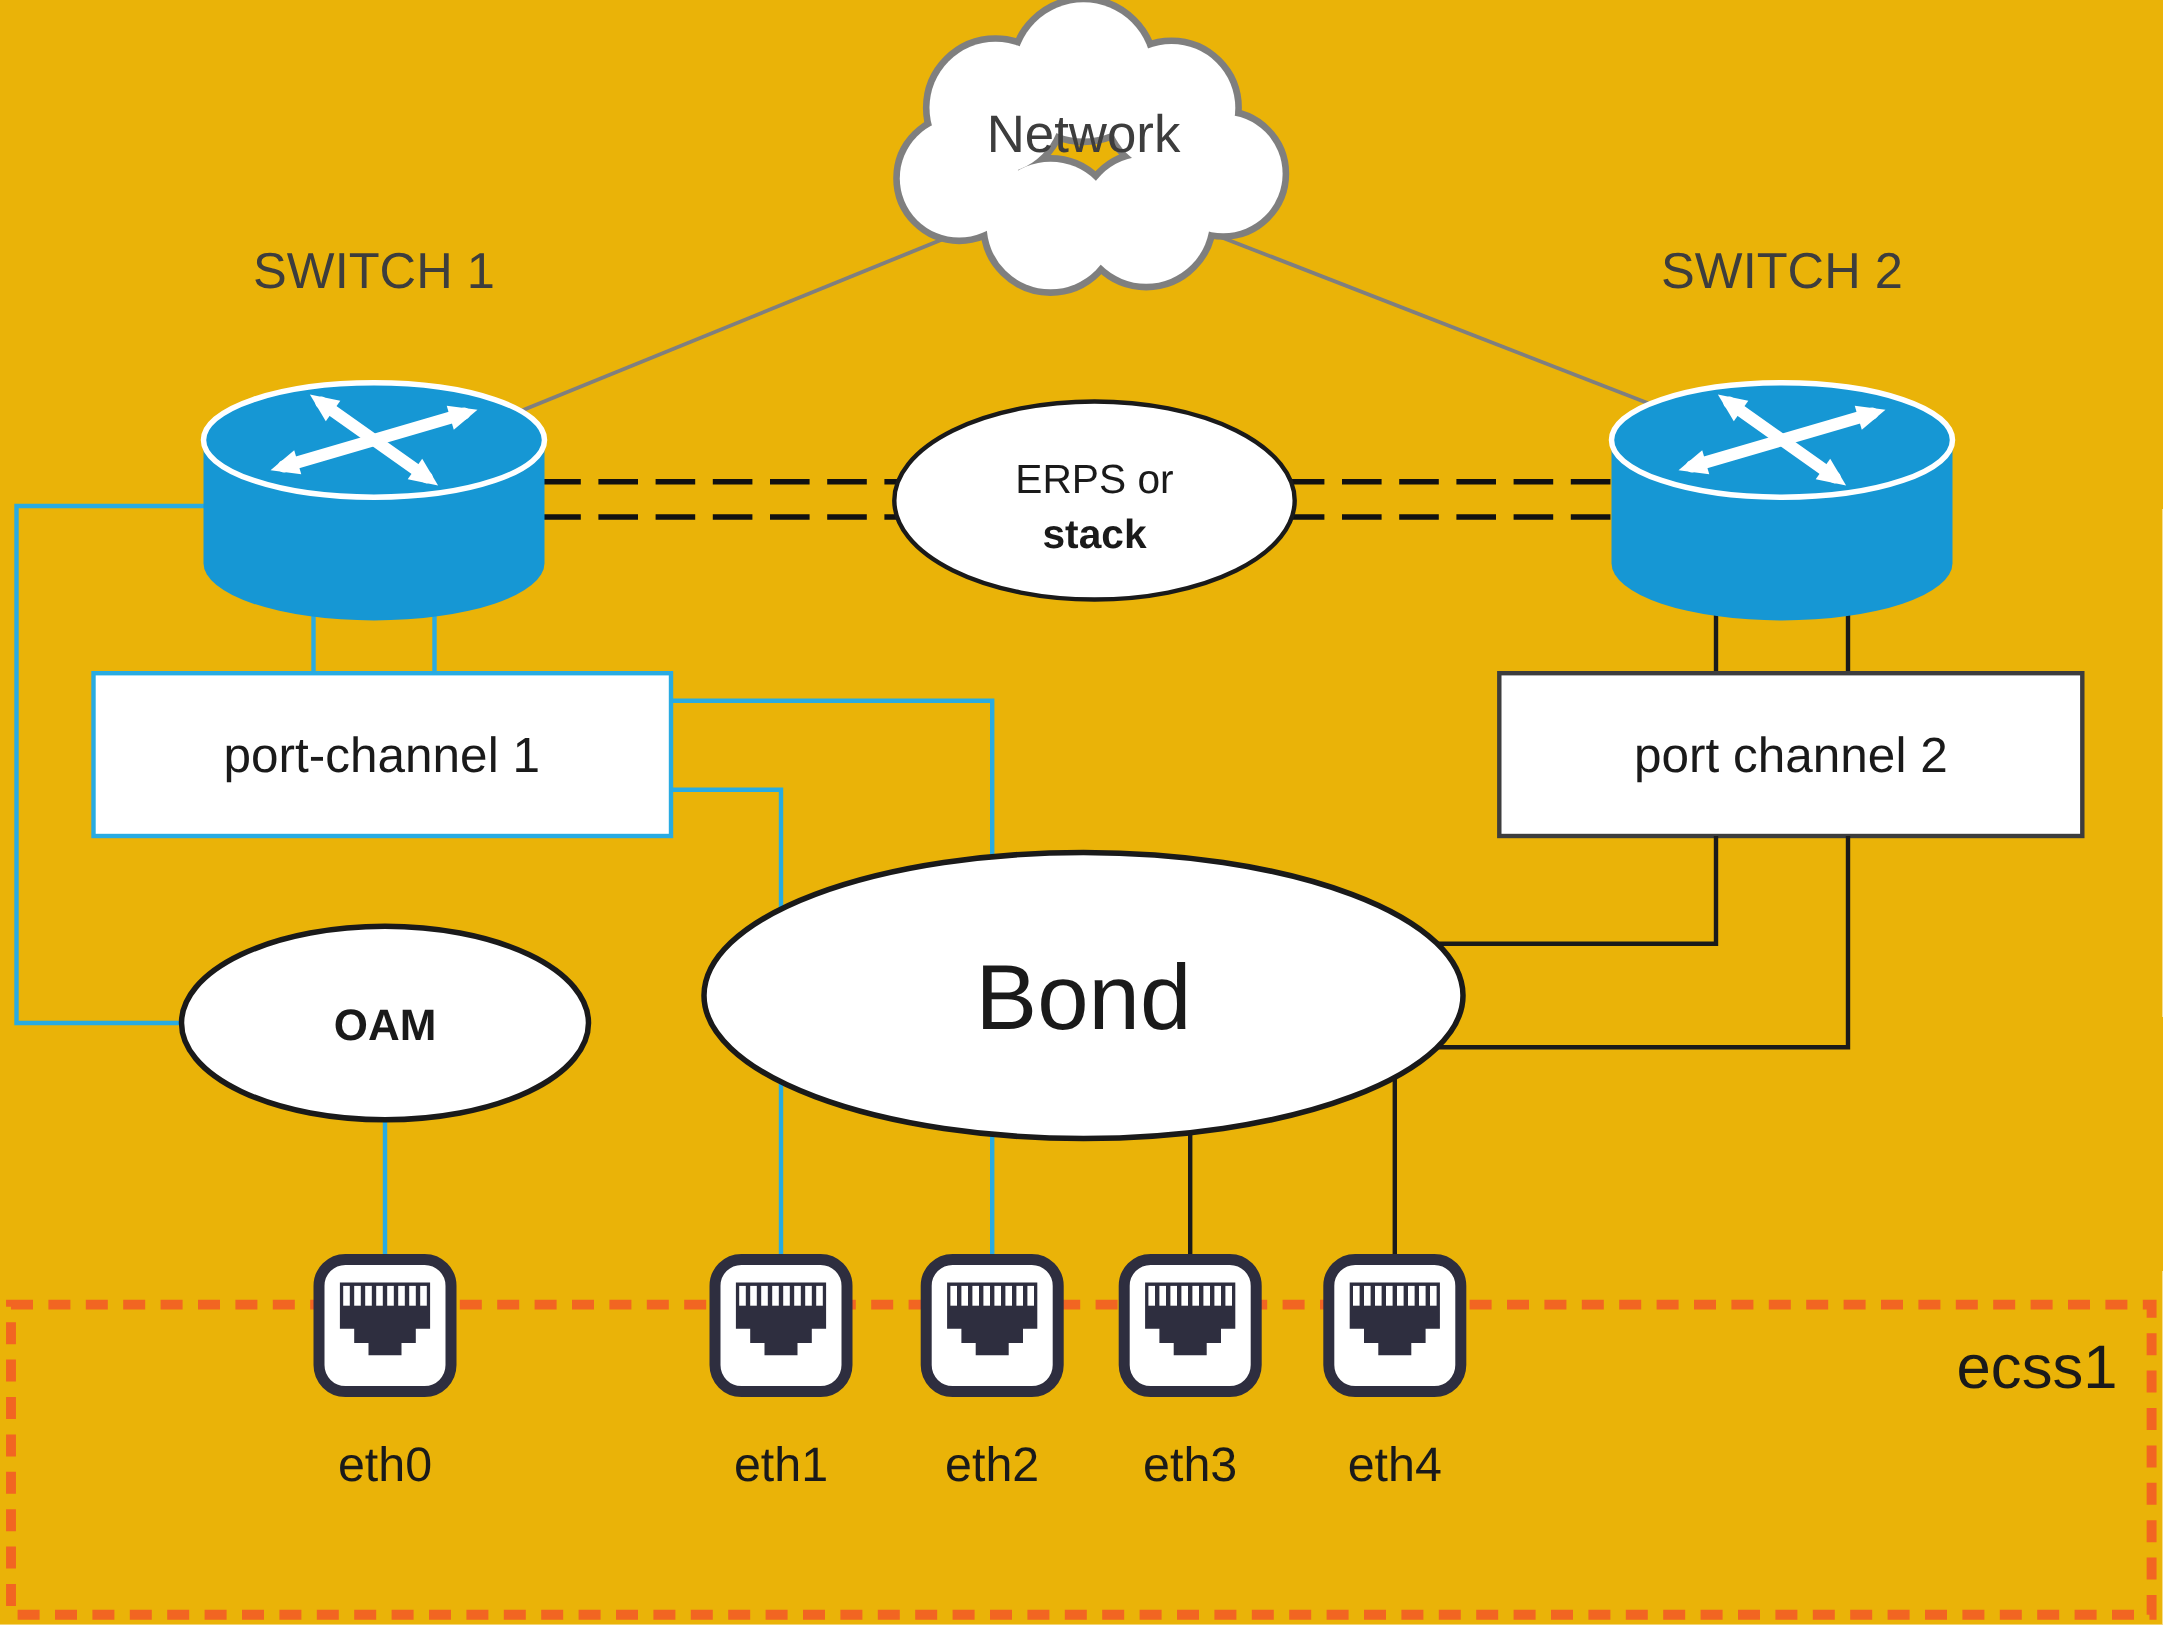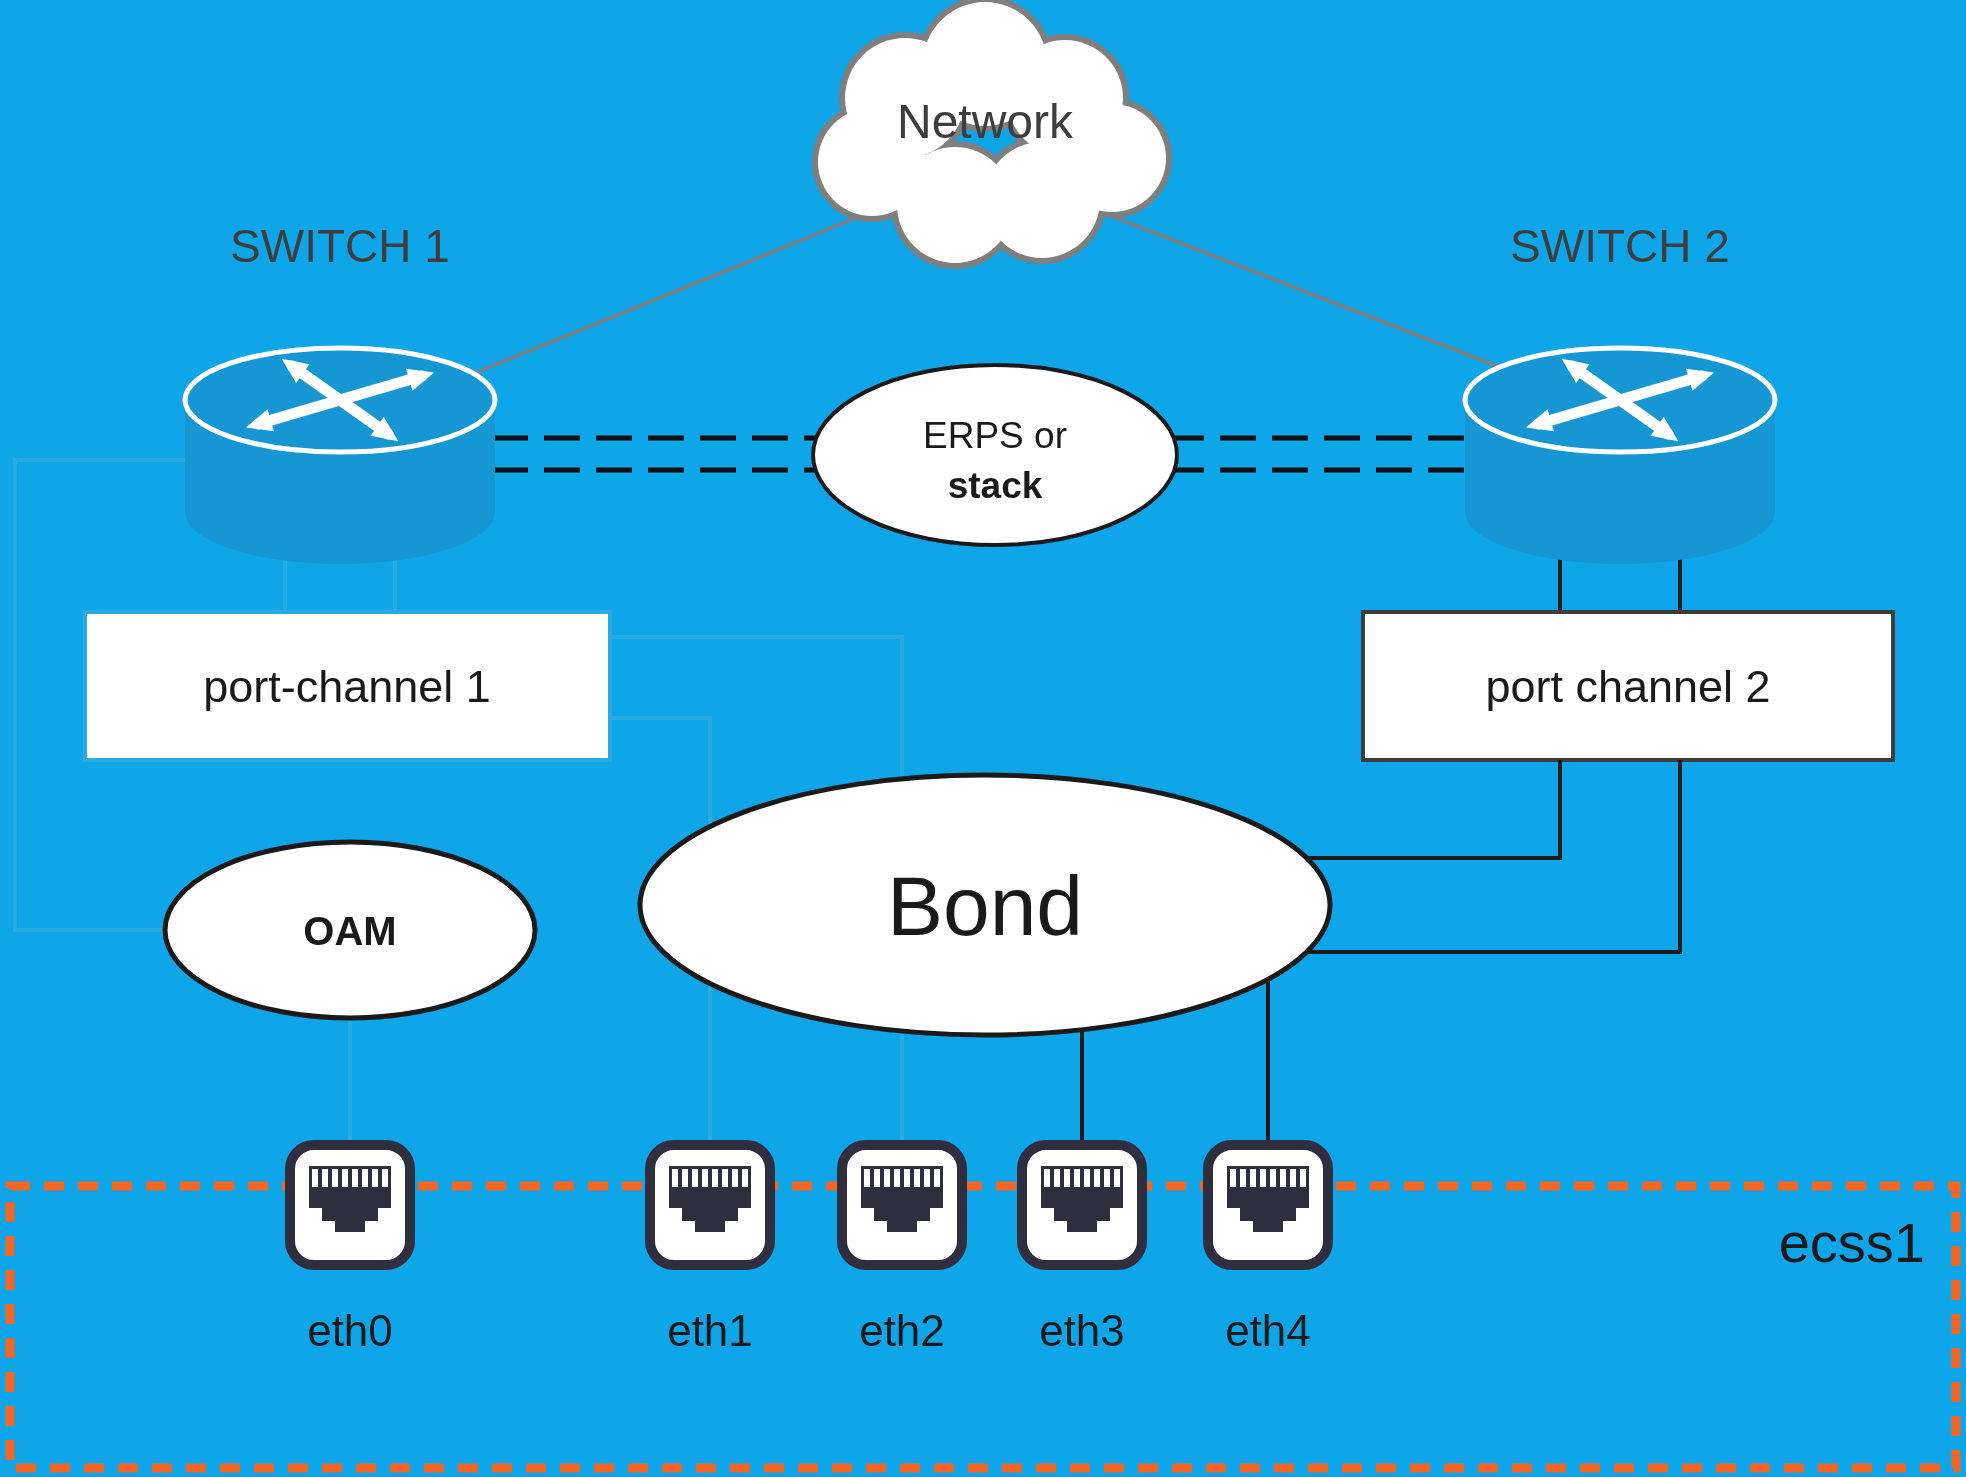--- a/index.html
+++ b/index.html
@@ -4,21 +4,21 @@
 <style>
   html, body {
     margin: 0;
     padding: 0;
     background: #ffffff;
   }
   .canvas {
     position: relative;
     width: 1966px;
     height: 1477px;
-    background: #0ea5e9;
+    background: #eab308;
     font-family: "Liberation Sans", sans-serif;
     overflow: hidden;
   }
   svg {
     display: block;
   }
   text {
     font-family: "Liberation Sans", sans-serif;
     fill: #1a1a1a;
   }

